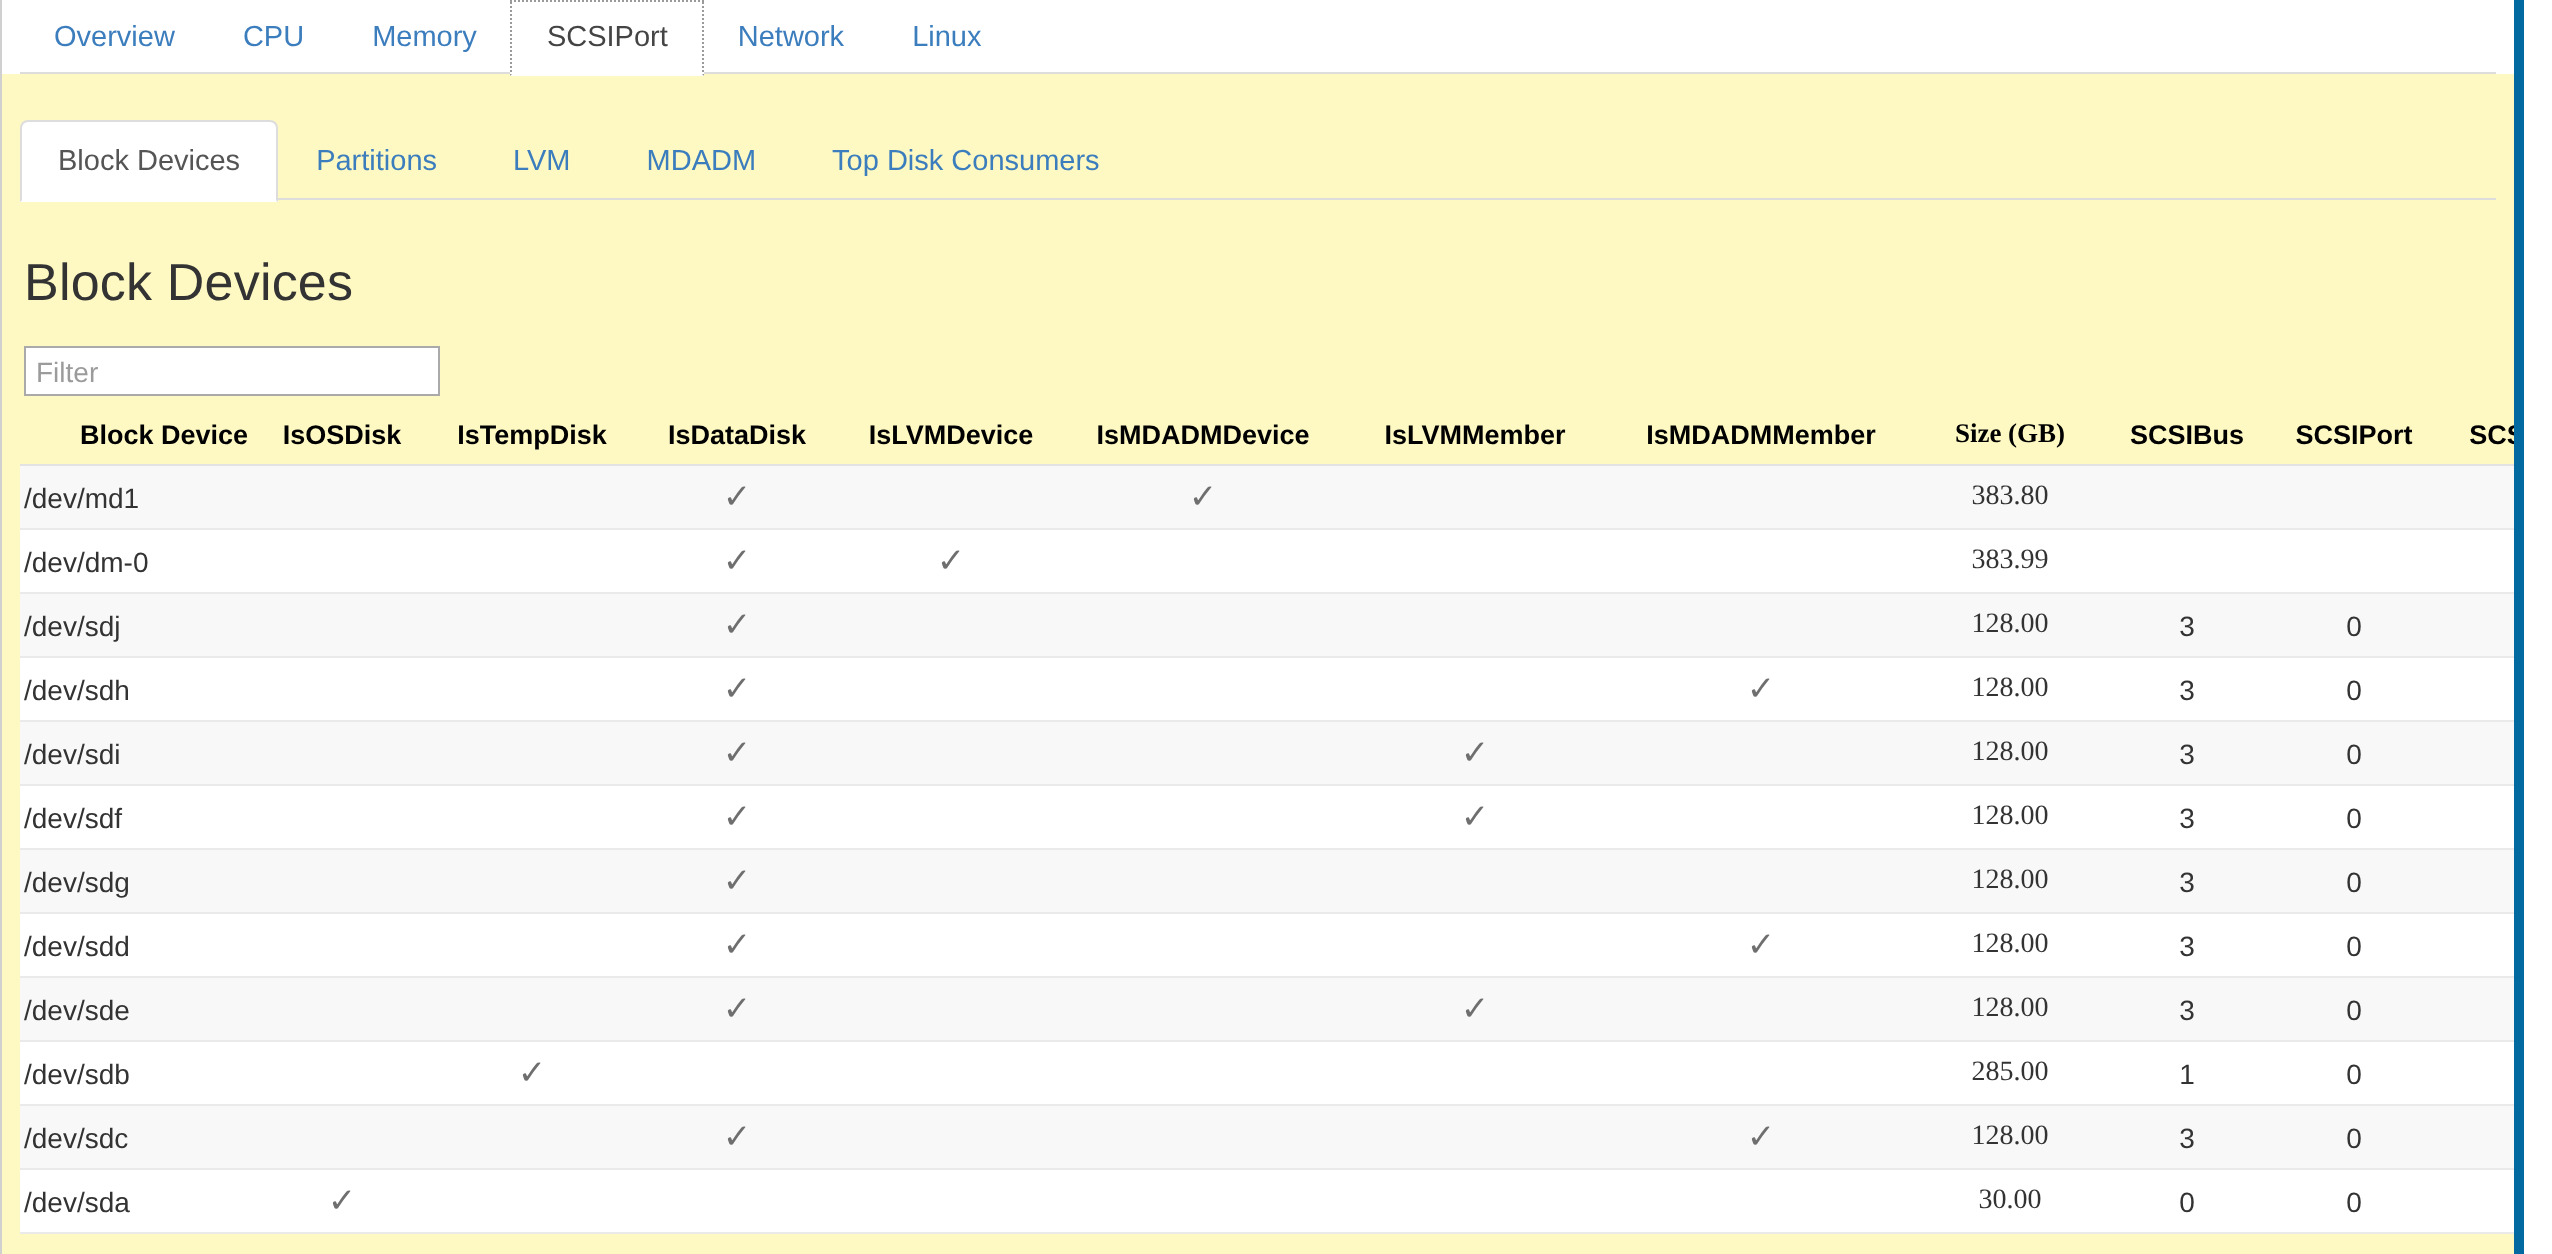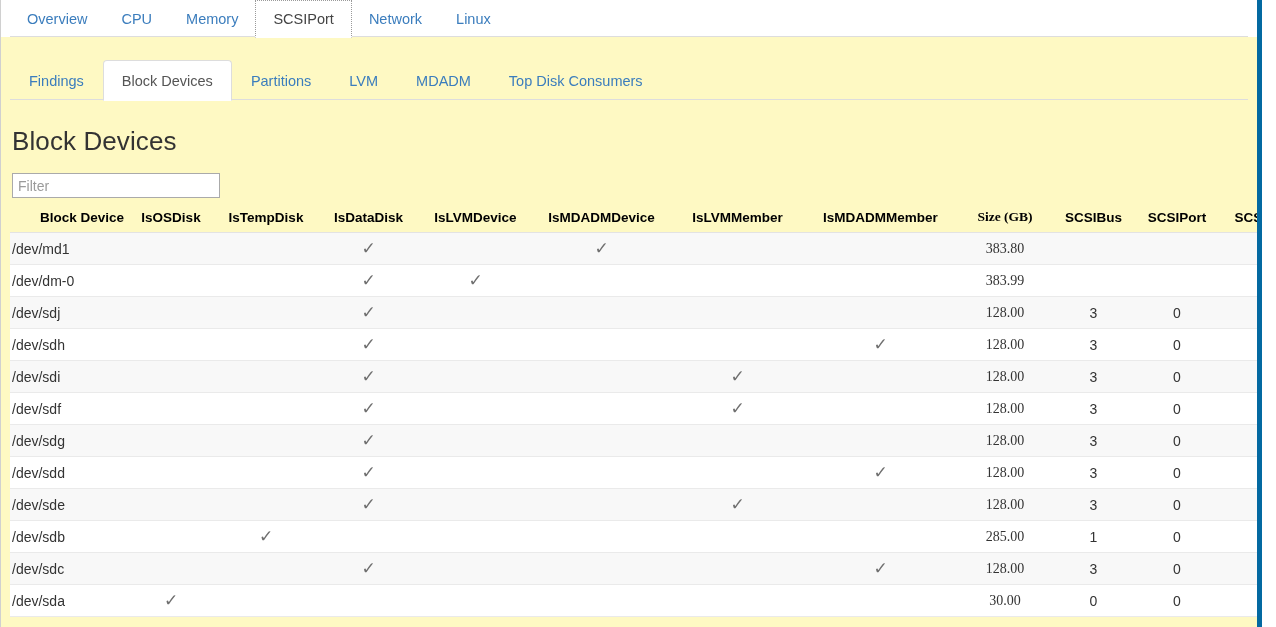--- a/index.html
+++ b/index.html
@@ -211,21 +211,20 @@
   <div class="tabs-primary">
       <div class="ptab">Overview</div>
       <div class="ptab">CPU</div>
       <div class="ptab">Memory</div>
       <div class="ptab active">SCSIPort</div>
       <div class="ptab">Network</div>
       <div class="ptab">Linux</div>
     </div>
 
   <div class="tabs-secondary">
-      <div class="stab">Findings</div>
       <div class="stab active">Block Devices</div>
       <div class="stab">Partitions</div>
       <div class="stab">LVM</div>
       <div class="stab">MDADM</div>
       <div class="stab">Top Disk Consumers</div>
     </div>
 
   <div class="content">
 
     <h1 class="page-title">Block Devices</h1>

